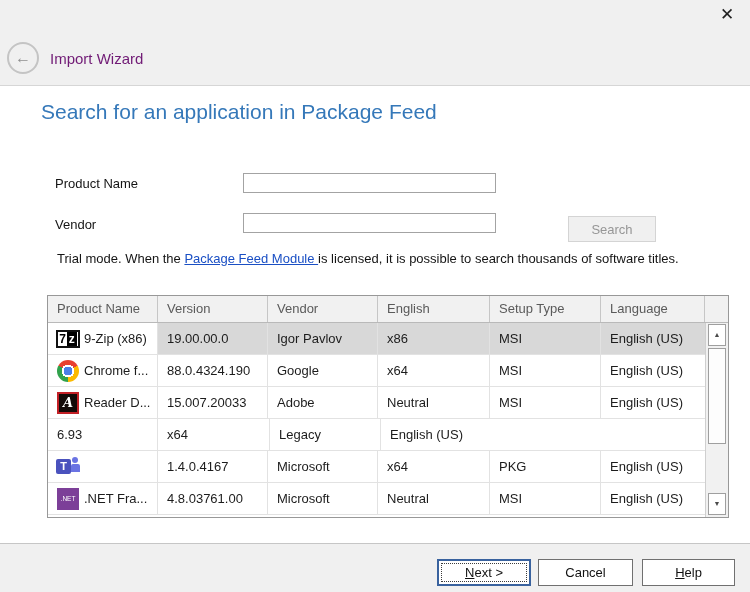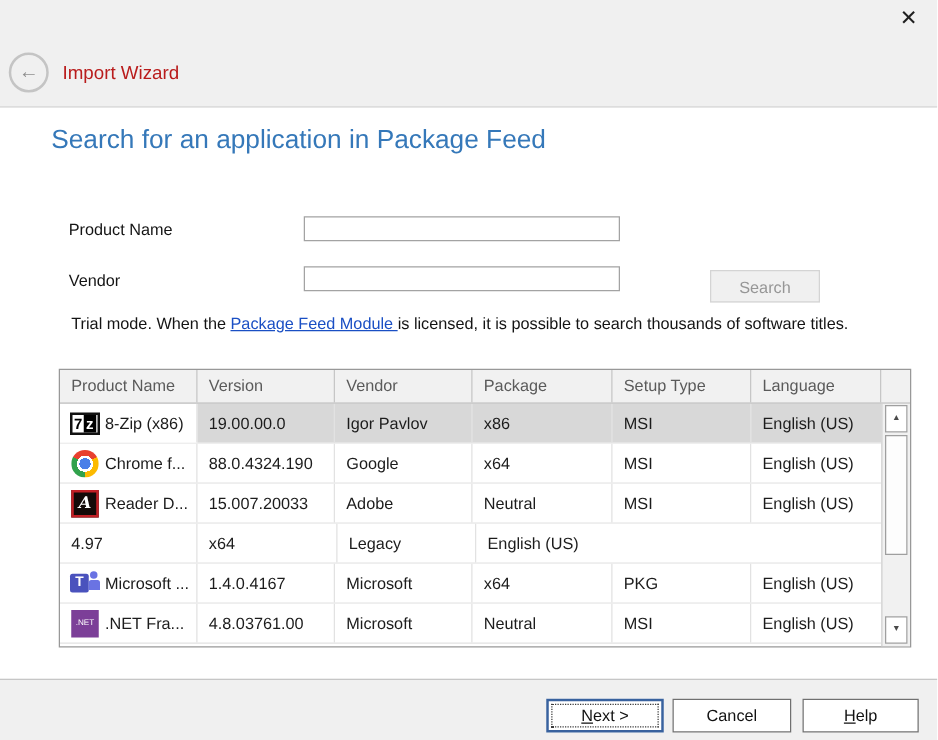--- a/index.html
+++ b/index.html
@@ -6,21 +6,21 @@
   *{box-sizing:border-box;}
   .dialog{
     position:relative;width:750px;height:592px;background:#fff;overflow:hidden;
     font-family:"Liberation Sans","DejaVu Sans",sans-serif;color:var(--text-dark,#1c1c1c);
   }
   
   .titlebar{position:absolute;left:0;top:0;width:750px;height:86px;background:var(--panel-gray,#f0f0f0);border-bottom:1px solid #d6d6d6;}
   .close{position:absolute;top:2px;right:8px;width:30px;height:26px;border:none;background:transparent;font-size:17px;color:#1f1f1f;line-height:26px;text-align:center;padding:0;cursor:default;}
   .back{position:absolute;left:7px;top:42px;width:32px;height:32px;border:2px solid #c4c4c4;border-radius:50%;}
   .back .arrow{display:block;width:100%;height:100%;text-align:center;line-height:27px;font-size:16px;color:#8f8f8f;}
-  .title{position:absolute;left:50px;top:50px;font-size:15px;color:#b91c1c;}
+  .title{position:absolute;left:50px;top:50px;font-size:15px;color:#701a75;}
   
   h1{position:absolute;left:41px;top:100px;margin:0;font-size:21px;font-weight:400;color:var(--heading-blue,#3578b9);}
   .lbl{position:absolute;left:55px;font-size:13px;color:#141414;}
   .lbl-product{top:176px;}
   .lbl-vendor{top:217px;}
   .inp{position:absolute;left:243px;width:253px;height:20px;border:1px solid #a3a3a3;background:#fff;padding:1px 4px;font-size:13px;font-family:inherit;}
   .inp-product{top:173px;}
   .inp-vendor{top:213px;}
   .search-btn{position:absolute;left:568px;top:216px;width:88px;height:26px;background:#f0f0f0;border:1px solid #d4d4d4;color:#969696;font-size:13px;font-family:inherit;}
   .trial{position:absolute;left:57px;top:251px;margin:0;font-size:13px;color:#141414;white-space:pre;}
@@ -87,35 +87,35 @@
 
   <button class="search-btn">Search</button>
 
   <p class="trial"><span>Trial mode. When the </span><a class="link">Package Feed Module </a><span>is licensed, it is possible to search thousands of software titles.</span></p>
 
   <div class="grid">
     <div class="ghead" id="ghead">
         <div class="hcell" style="width: 110px;">Product Name</div>
         <div class="hcell" style="width: 110px;">Version</div>
         <div class="hcell" style="width: 110px;">Vendor</div>
-        <div class="hcell" style="width: 112px;">Package</div>
+        <div class="hcell" style="width: 112px;">English</div>
         <div class="hcell" style="width: 111px;">Setup Type</div>
         <div class="hcell" style="width: 104px;">Language</div>
         <div class="hcell last" style="width: 23px;"></div>
       </div>
     <div class="gbody" id="gbody">
         <div class="row selected">
           <div class="cell c-product" style="width: 110px;">
             <span class="icon-wrap">
               <span class="i7z">
                 <b>7</b>
                 <i>z</i>
               </span>
             </span>
-            <span>8-Zip (x86)</span>
+            <span>9-Zip (x86)</span>
           </div>
           <div class="cell c-version" style="width: 110px;">19.00.00.0</div>
           <div class="cell c-vendor" style="width: 110px;">Igor Pavlov</div>
           <div class="cell c-platform" style="width: 112px;">x86</div>
           <div class="cell c-setup" style="width: 111px;">MSI</div>
           <div class="cell c-language" style="width: 104px;">English (US)</div>
         </div>
         <div class="row">
           <div class="cell c-product" style="width: 110px;">
             <span class="icon-wrap">
@@ -136,31 +136,30 @@
             </span>
             <span>Reader D...</span>
           </div>
           <div class="cell c-version" style="width: 110px;">15.007.20033</div>
           <div class="cell c-vendor" style="width: 110px;">Adobe</div>
           <div class="cell c-platform" style="width: 112px;">Neutral</div>
           <div class="cell c-setup" style="width: 111px;">MSI</div>
           <div class="cell c-language" style="width: 104px;">English (US)</div>
         </div>
         <div class="row">
-          <div class="cell c-version" style="width: 110px;">4.97</div>
+          <div class="cell c-version" style="width: 110px;">6.93</div>
           <div class="cell c-platform" style="width: 112px;">x64</div>
           <div class="cell c-setup" style="width: 111px;">Legacy</div>
           <div class="cell c-language" style="width: 104px;">English (US)</div>
         </div>
         <div class="row">
           <div class="cell c-product" style="width: 110px;">
             <span class="icon-wrap">
               <span class="iteams"><span class="tbox">T</span><span class="tppl"></span></span>
             </span>
-            <span>Microsoft ...</span>
           </div>
           <div class="cell c-version" style="width: 110px;">1.4.0.4167</div>
           <div class="cell c-vendor" style="width: 110px;">Microsoft</div>
           <div class="cell c-platform" style="width: 112px;">x64</div>
           <div class="cell c-setup" style="width: 111px;">PKG</div>
           <div class="cell c-language" style="width: 104px;">English (US)</div>
         </div>
         <div class="row">
           <div class="cell c-product" style="width: 110px;">
             <span class="icon-wrap">

